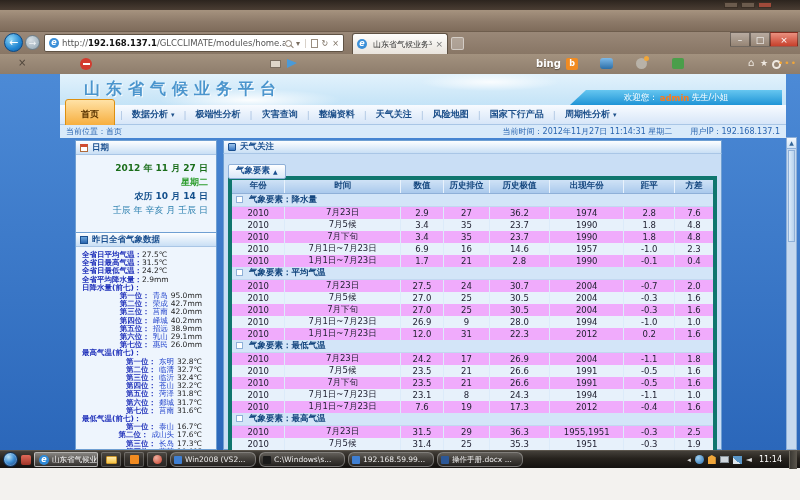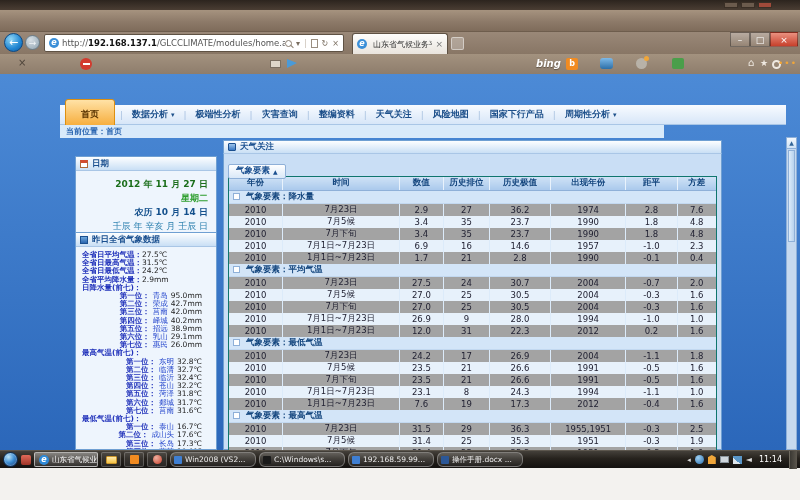--- a/index.html
+++ b/index.html
@@ -46,21 +46,21 @@
   .wc.close{background:linear-gradient(#ea9180,#c7402b);width:28px;}
 
   .cmdrow{position:absolute;left:0;top:54px;width:800px;height:20px;background:linear-gradient(#a3927f,#8e7d6c);}
   .cmd-x{position:absolute;left:18px;top:3px;color:#4e443a;font-size:10px;}
   .addon-ico{position:absolute;left:80px;top:4px;width:12px;height:12px;border-radius:50%;background:#d23b2f;
     display:flex;align-items:center;justify-content:center;}
   .addon-ico i{display:block;width:7px;height:2px;background:#fff;}
   .mail-ico{position:absolute;left:270px;top:6px;width:11px;height:8px;background:#ded6c9;border:1px solid #7a6e60;}
   .send-ico{position:absolute;left:287px;top:5px;width:0;height:0;border-left:10px solid #4a9ad8;
     border-top:4px solid transparent;border-bottom:5px solid transparent;}
-  .bing{position:absolute;left:536px;top:4px;font-size:10px;font-weight:bold;font-style:italic;color:#fff;text-shadow:0 1px 1px #5f5244;}
+  .bing{position:absolute;left:536px;top:4px;font-size:10px;font-weight:bold;color:#fff;text-shadow:0 1px 1px #5f5244;}
   .bing-box{position:absolute;left:566px;top:4px;width:12px;height:12px;background:#f18b21;border-radius:2px;
     color:#fff;font-size:8px;font-weight:bold;text-align:center;line-height:12px;}
   .cmd-ico1{position:absolute;left:600px;top:4px;width:13px;height:11px;border-radius:3px;background:linear-gradient(#7db9e8,#2c6fa8);}
   .cmd-ico2{position:absolute;left:636px;top:4px;width:11px;height:11px;border-radius:50%;background:#b8b2a8;}
   .cmd-ico2 i{position:absolute;right:-2px;top:-2px;width:5px;height:5px;border-radius:50%;background:#f0a63a;display:block;}
   .cmd-ico3{position:absolute;left:672px;top:4px;width:12px;height:11px;background:#4a9e4a;border-radius:2px;}
   .home-ico{position:absolute;right:46px;top:3px;color:#efe9e1;font-size:10px;}
   .star-ico{position:absolute;right:32px;top:4px;color:#efe9e1;font-size:9px;}
   .gear-ico{position:absolute;right:19px;top:6px;width:9px;height:9px;border:2.5px solid #efe9e1;border-radius:50%;}
   .dots-ico{position:absolute;right:3px;top:4px;color:#f0a63a;font-size:9px;letter-spacing:1px;}
@@ -82,34 +82,34 @@
 
   .navbar{position:absolute;left:0;top:31px;width:726px;height:20px;display:flex;align-items:center;
     background:linear-gradient(#f8fbff,#d7e6f8);border-bottom:1px solid #a9c6e6;padding-left:5px;
     font-size:9px;font-weight:bold;color:#1c4f8a;}
   .nav-item{padding:0 9px;display:flex;align-items:center;gap:3px;height:100%;cursor:pointer;white-space:nowrap;}
   .nav-item.active{background:linear-gradient(#ffe2a6,#f5a42a);border:1px solid #dd8f10;border-radius:3px;
     height:32px;color:#5a3400;padding:0 15px;margin-right:5px;}
   .sep{color:#a9c2e0;font-weight:normal;}
   .navarr{font-size:7px;}
 
-  .crumbbar{position:absolute;left:0;top:51px;width:604px;height:13px;background:#d9eafa;
-    display:flex;align-items:center;justify-content:space-between;padding:0 6px;font-size:8px;color:#2a65b0;white-space:nowrap;font-weight:bold;}
+  .crumbbar{position:absolute;left:0;top:51px;width:726px;height:13px;background:#d9eafa;
+    display:flex;align-items:center;justify-content:space-between;padding:0 6px;font-size:8px;color:#2a65b0;white-space:nowrap;}
   .crumb-right{display:flex;gap:18px;}
 
   .mainarea{position:absolute;left:0;top:64px;width:726px;height:312px;}
   .panel-header{height:14px;display:flex;align-items:center;gap:4px;padding-left:4px;
     background:linear-gradient(#fdfeff,#c9dff5);border-bottom:1px solid #a9c6e6;
     font-size:8.5px;font-weight:bold;color:#1a4f8f;white-space:nowrap;}
   .cal-icon{width:8px;height:8px;background:#fff;border:1px solid #b06a3a;border-top:3px solid #d24b2f;flex:none;}
   .chart-icon{width:8px;height:8px;background:linear-gradient(#6fa8dc,#2a65b0);border:1px solid #1a4f8f;flex:none;}
   .panel-icon{width:8px;height:8px;background:linear-gradient(#9cc3ea,#3a79c4);border:1px solid #1a4f8f;border-radius:1px;flex:none;}
 
   .sidebar{position:absolute;left:15px;top:2px;width:144px;height:310px;}
-  .cal-panel{position:absolute;left:0;top:16px;width:142px;height:94px;border:1px solid #6f9fd2;background:#eef5fd;}
+  .cal-panel{position:absolute;left:0;top:0;width:142px;height:94px;border:1px solid #6f9fd2;background:#eef5fd;}
   .cal-body{padding:6px 8px 0 0;text-align:right;font-size:9px;line-height:14px;font-weight:bold;white-space:nowrap;}
   .cal-date{color:#1b6e1b;}
   .cal-week{color:#2e9e2e;}
   .cal-lunar{color:#14508c;}
   .cal-ganzhi{color:#2a7fae;font-weight:normal;}
 
   .data-panel{position:absolute;left:0;top:92px;width:142px;height:218px;border:1px solid #6f9fd2;background:#eef5fd;overflow:hidden;}
   .data-body{padding:4px 4px 0 6px;font-size:7.5px;line-height:8.2px;white-space:nowrap;}
   .s-lbl,.sec-title,.r-rank{color:#2233bb;font-weight:bold;}
   .s-val,.r-val{color:#222;}
@@ -118,21 +118,21 @@
 
   .main-panel{position:absolute;left:163px;top:2px;width:499px;height:310px;overflow:hidden;}
   .main-body{position:absolute;top:14px;left:0;right:0;bottom:0;background:#c9def5;
     border:1px solid #6f9fd2;border-top:none;padding:4px;}
   .main-panel .panel-header{border:1px solid #6f9fd2;border-bottom:1px solid #a9c6e6;}
   .filter-row{height:18px;}
   .filter-btn{height:15px;font-size:8.5px;font-weight:bold;color:#1a4f8f;font-family:inherit;
     background:linear-gradient(#ffffff,#d9e8f8);border:1px solid #8fb0d8;border-radius:2px;
     display:inline-flex;align-items:center;gap:3px;padding:0 7px;cursor:pointer;}
   .arr{font-size:6px;}
-  .table-wrap{background:#a3a3a3;border:1px solid #0f766e;}
+  .table-wrap{background:#f0abfc;border:4px solid #0f766e;}
   table{width:100%;border-collapse:collapse;font-size:8.5px;table-layout:fixed;}
   th{height:13px;background:linear-gradient(#cfe2f6,#aac9ec);color:#14467e;font-weight:bold;
     border-right:1px solid #e8f2fc;border-bottom:1px solid #8fb0d8;padding:0;white-space:nowrap;overflow:hidden;}
   th:last-child{border-right:none;}
   td{padding:0;white-space:nowrap;overflow:hidden;}
   tr.group-row td{height:12px;background:#d3e5f8;border-bottom:1px solid #c2d8f0;text-align:left;font-family:Liberation Serif, serif;}
   .g-box{display:inline-block;width:7px;height:7px;border:1px solid #8fb0d8;background:#fff;margin:0 6px 0 4px;vertical-align:-1px;}
   .g-label{color:#14467e;font-weight:bold;}
   tr.data-row td{height:11px;text-align:center;color:#223;border-right:1px solid #dcebfa;}
   tr.data-row td:last-child{border-right:none;}
@@ -239,20 +239,28 @@
     <span class="cmd-ico3"></span>
     <span class="home-ico">⌂</span>
     <span class="star-ico">★</span>
     <span class="gear-ico"></span>
     <span class="dots-ico">•••</span>
   </div>
 
   <div class="viewport">
     <div class="content">
 
+      <div class="pageheader">
+        <div class="page-title">山东省气候业务平台</div>
+        <div class="welcome-ribbon">
+          <span>欢迎您：</span>
+          <span class="welcome-user">admin</span>
+          <span>先生/小姐</span>
+        </div>
+      </div>
 
       <div class="navbar" id="nav-items">
           <div class="nav-item active">
             <span>首页</span>
           </div>
           <span class="sep">|</span>
           <div class="nav-item">
             <span>数据分析</span>
             <span class="navarr">▾</span>
           </div>
@@ -282,20 +290,24 @@
           </div>
           <span class="sep">|</span>
           <div class="nav-item">
             <span>周期性分析</span>
             <span class="navarr">▾</span>
           </div>
         </div>
 
       <div class="crumbbar">
         <span>当前位置：首页</span>
+        <span class="crumb-right">
+          <span>当前时间：2012年11月27日 11:14:31 星期二</span>
+          <span>用户IP：192.168.137.1</span>
+        </span>
       </div>
 
       <div class="mainarea">
 
         <div class="sidebar">
           <div class="cal-panel">
             <div class="panel-header">
               <span class="cal-icon"></span>
               <span>日期</span>
             </div>

